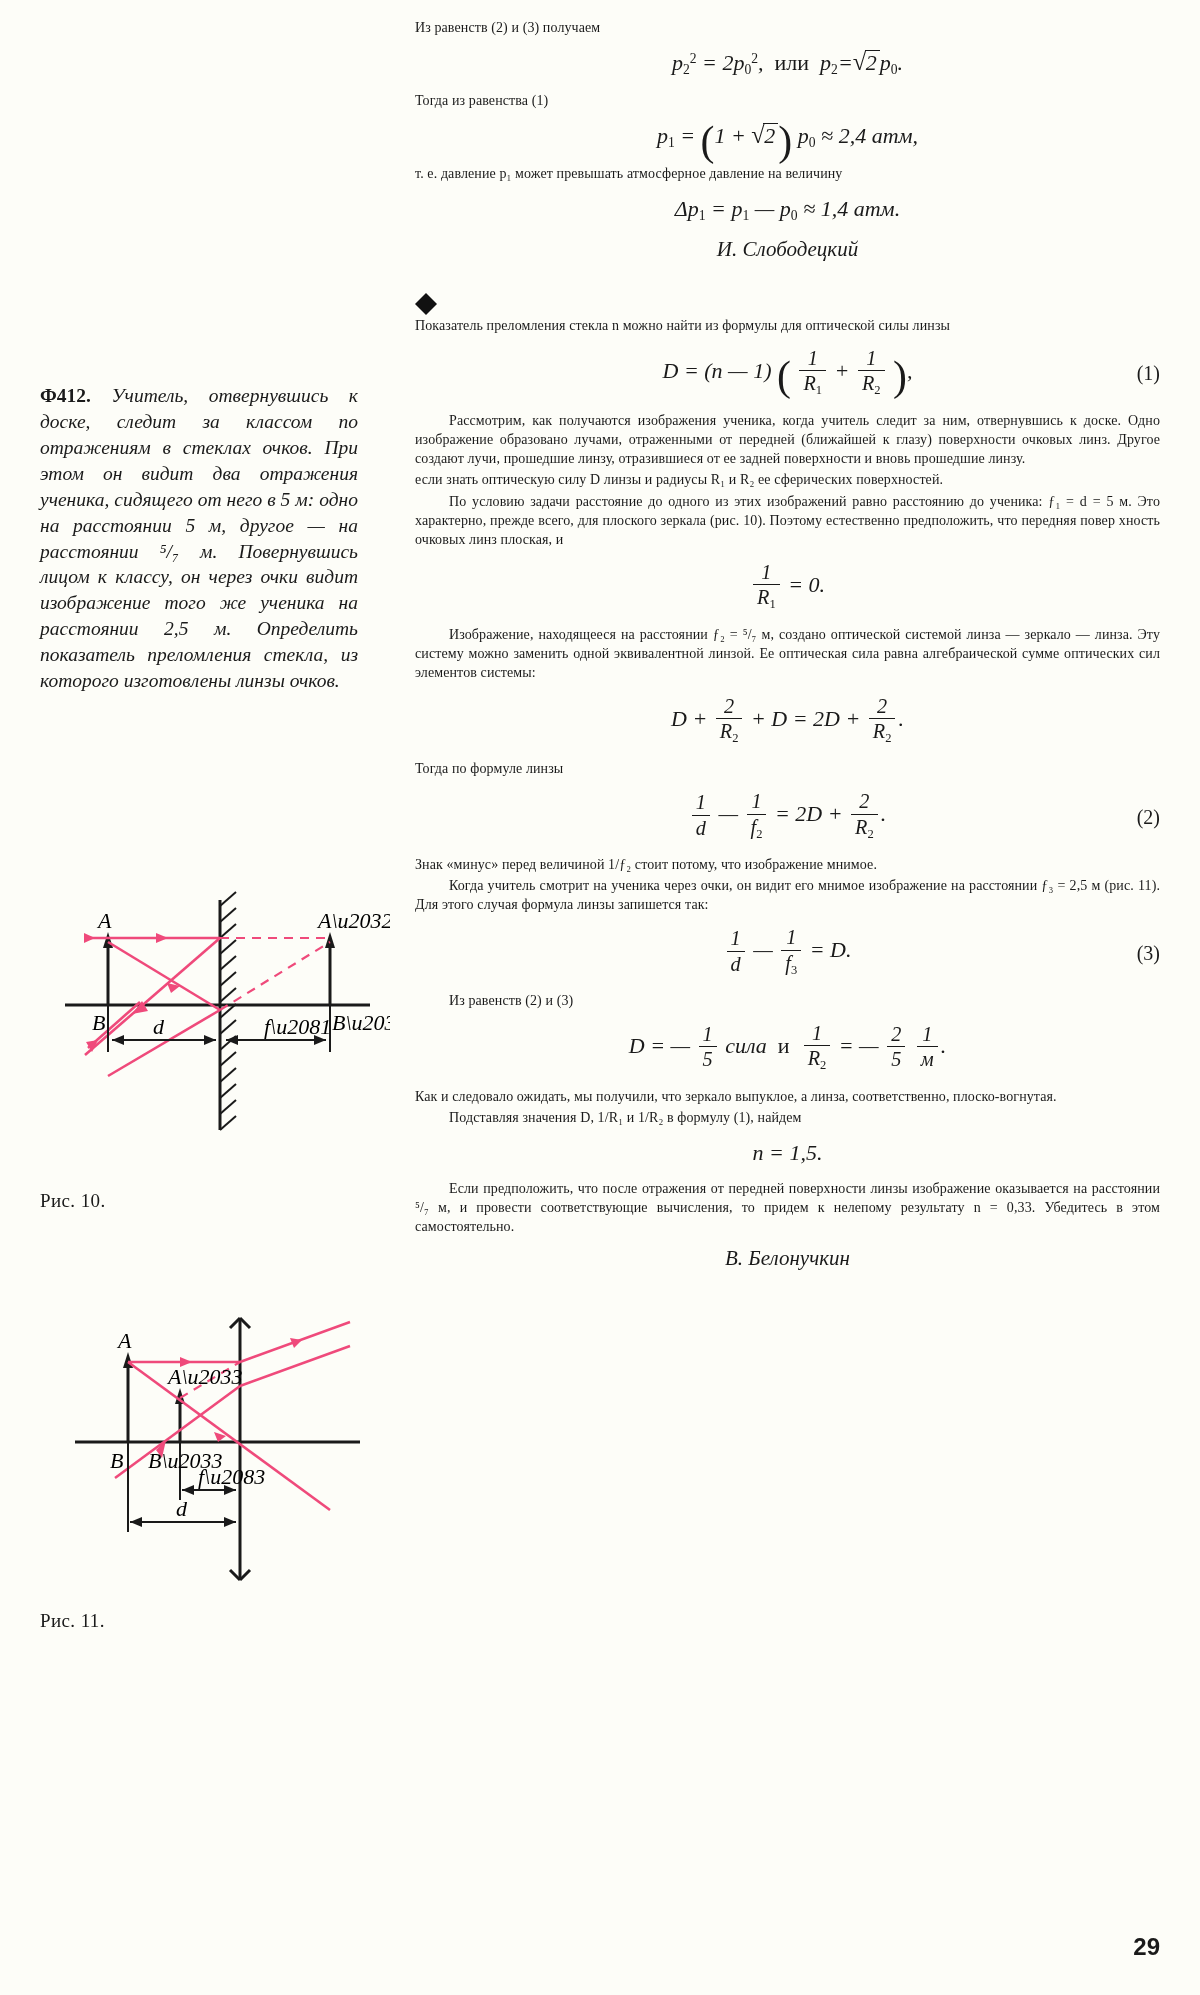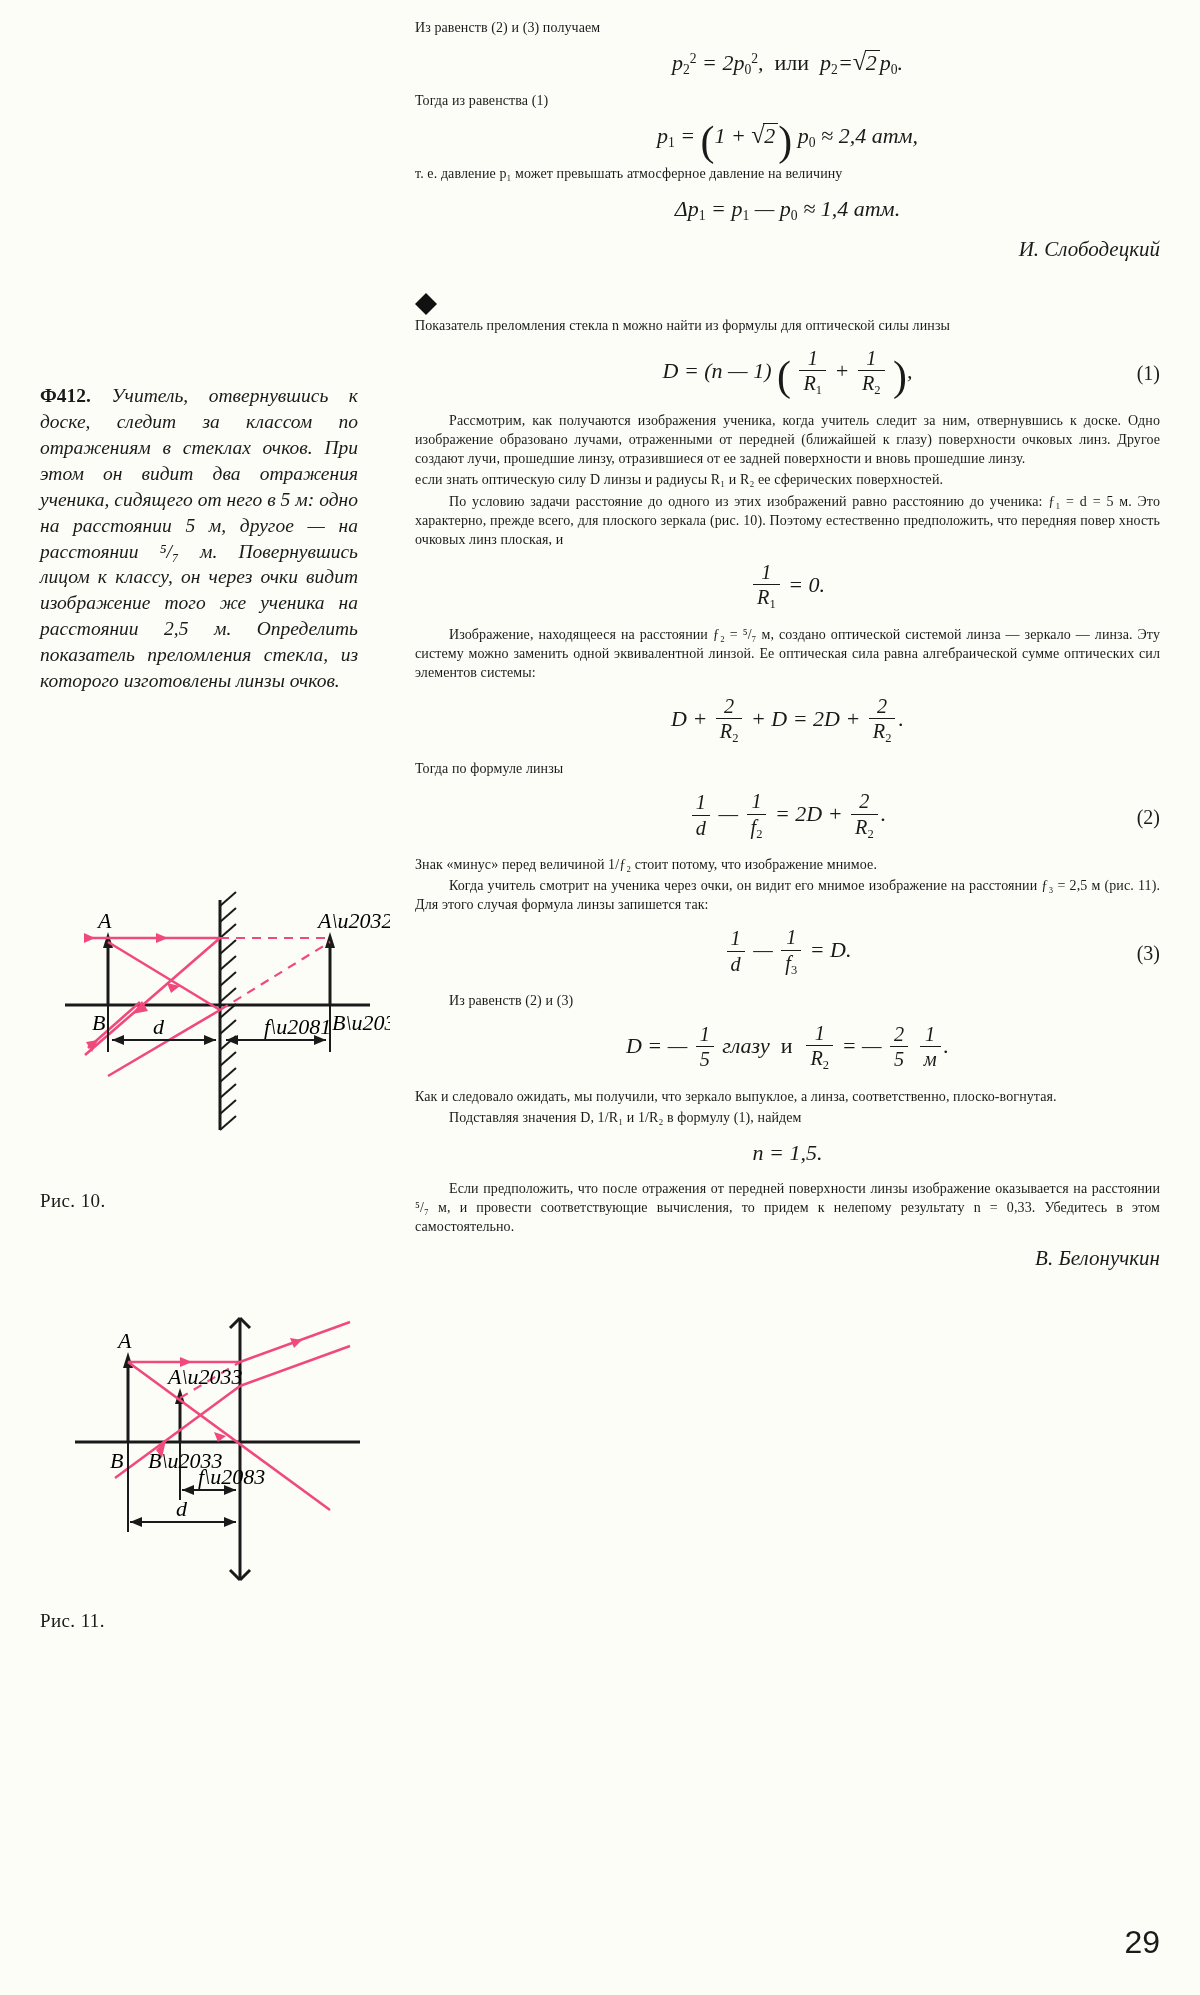--- a/index.html
+++ b/index.html
@@ -37,21 +37,21 @@
     font-size:22px;
     font-style:italic;
     margin:13px 0 13px 0;
     position:relative;
   }
   .eqnum{
     position:absolute;right:0;top:50%;transform:translateY(-50%);
     font-style:normal;font-size:20px;
   }
   .sig{
-    text-align:right;font-style:italic;font-size:21px;margin-top:10px;
+    text-align:center;font-style:italic;font-size:21px;margin-top:10px;
   }
   .diamond{
     width:0;height:0;margin:20px 0 12px 0;
     border:11px solid transparent;
     border-bottom-color:#111;
     position:relative;
   }
   .diamond:after{
     content:"";position:absolute;left:-11px;top:11px;
     border:11px solid transparent;border-top-color:#111;
@@ -93,21 +93,21 @@
     font-weight:normal;font-size:19px;font-style:normal;
     margin-top:6px;letter-spacing:.4px;
   }
   .fig{position:absolute;left:0;}
   #fig10{top:880px;width:350px;}
   #fig11{top:1300px;width:350px;}
 
   
   .pageno{
     position:absolute;right:40px;bottom:34px;
-    font-weight:normal;font-size:32px;font-family:"Liberation Sans",sans-serif;
+    font-weight:bold;font-size:24px;font-family:"Liberation Sans",sans-serif;
   }
 </style>
 </head>
 <body>
 
 <div class="page">
 
   <div class="left-col">
 
     <div class="problem">
@@ -317,21 +317,21 @@
       <span class="frac"><span class="num">1</span><span class="den"><span class="it">f</span><sub>3</sub></span></span>
       = <span class="it">D</span>.
       <span class="eqnum">(3)</span>
     </div>
 
     <p class="para">Из равенств (2) и (3)</p>
 
     <div class="formula">
       <span class="it">D</span> = —
       <span class="frac"><span class="num">1</span><span class="den">5</span></span>
-      <span class="it">глазу</span>&nbsp; <span class="up">и</span>&nbsp;
+      <span class="it">сила</span>&nbsp; <span class="up">и</span>&nbsp;
       <span class="frac"><span class="num">1</span><span class="den"><span class="it">R</span><sub>2</sub></span></span>
       = —
       <span class="frac"><span class="num">2</span><span class="den">5</span></span>
       <span class="frac"><span class="num">1</span><span class="den"><span class="it">м</span></span></span>.
     </div>
 
     <p class="para noind">Как и следовало ожидать, мы получили, что зеркало выпуклое, а линза, соответственно, плоско-вогнутая.</p>
     <p class="para">Подставляя значения D, 1/R₁ и 1/R₂ в формулу (1), найдем</p>
 
     <div class="formula">

